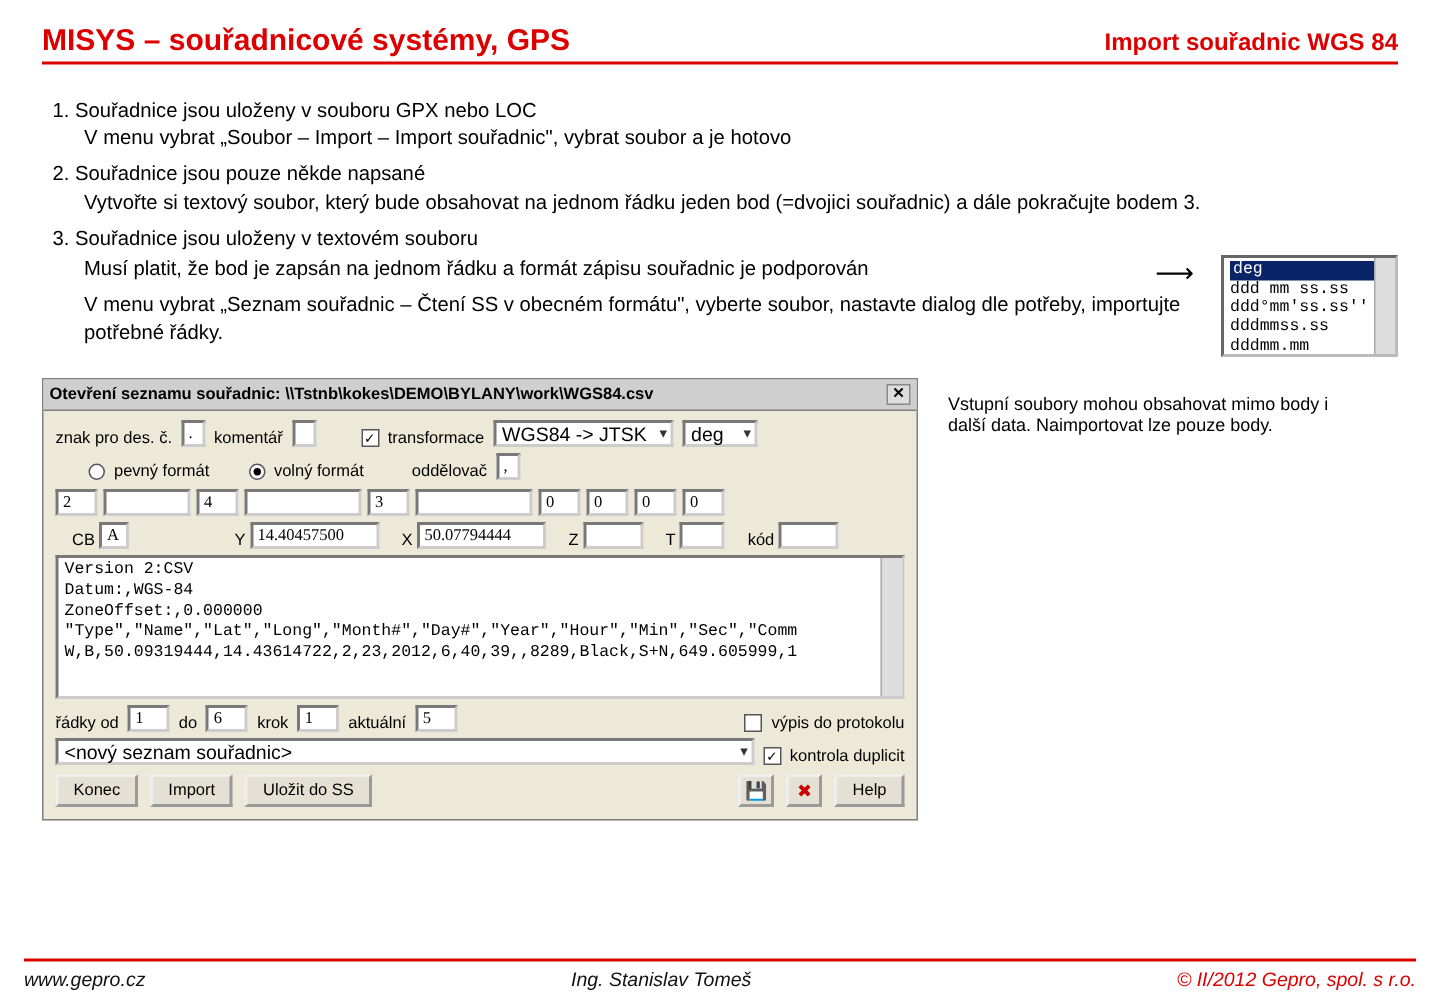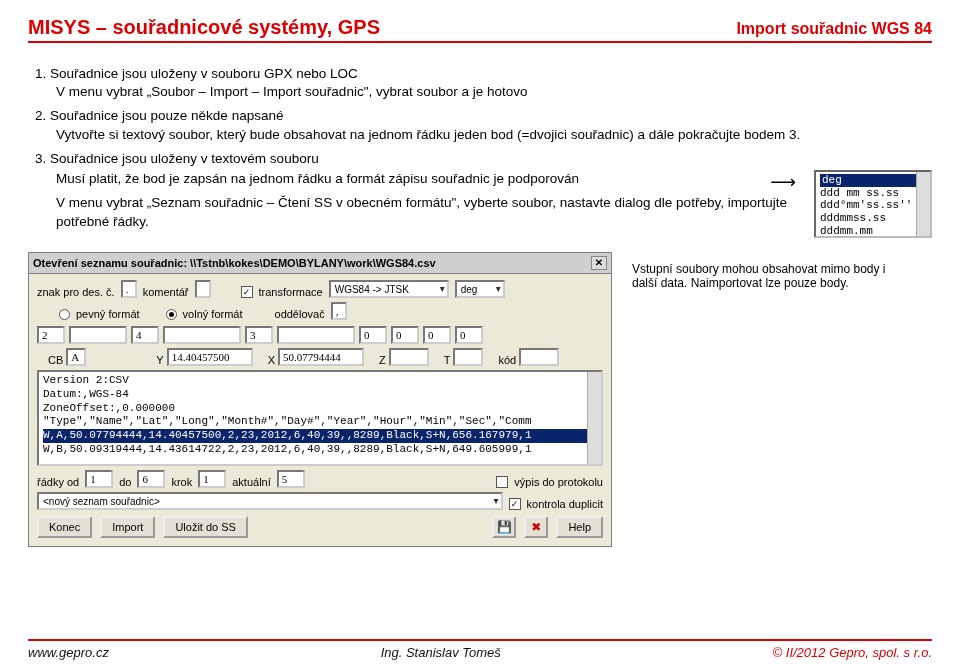--- a/index.html
+++ b/index.html
@@ -21,33 +21,33 @@
   .dlg { width: 584px; border: 1px solid #808080; background: #ece9d8; font-family: Tahoma, Arial, sans-serif; font-size: 11px; color: #000; }
   .titlebar { background: #cfcfcf; border-bottom: 1px solid #808080; padding: 3px 4px; display: flex; justify-content: space-between; align-items: center; font-weight: bold; font-size: 11px; }
   .titlebar .x { width: 16px; height: 14px; border: 1px solid #888; background: #ddd; text-align: center; line-height: 12px; font-size: 10px; }
   .dlg-inner { padding: 6px 8px 8px 8px; }
   .row { display: flex; align-items: flex-end; gap: 6px; margin-bottom: 4px; flex-wrap: wrap; }
   .lbl { white-space: nowrap; }
   .inp { border: 2px inset #ccc; background: #fff; height: 18px; padding: 0 3px; font-family: Tahoma; font-size: 11px; display: inline-flex; align-items: center; }
   .chk { width: 12px; height: 12px; border: 1px solid #555; background: #fff; display: inline-flex; align-items: center; justify-content: center; font-size: 9px; line-height: 1; }
   .radio { width: 11px; height: 11px; border: 1px solid #555; border-radius: 50%; background: #fff; display: inline-block; position: relative; }
   .radio.sel::after { content: ""; position: absolute; left: 2px; top: 2px; width: 5px; height: 5px; background: #000; border-radius: 50%; }
-  .drop { border: 2px inset #ccc; background: #fff; height: 18px; display: inline-flex; align-items: center; padding: 0 14px 0 4px; position: relative; font-size: 10px; }
+  .drop { border: 2px inset #ccc; background: #fff; height: 18px; display: inline-flex; align-items: center; padding: 0 14px 0 4px; position: relative; font-size: 13px; }
   .drop::after { content: "▾"; position: absolute; right: 2px; top: 1px; font-size: 10px; color: #333; }
   .fieldrow { display: flex; gap: 4px; margin: 4px 0; }
   .fieldrow .cell { display: flex; align-items: flex-end; gap: 3px; margin-left: 11px; }
   .listarea { border: 2px inset #ccc; background: #fff; font-family: "Courier New", monospace; font-size: 11px; line-height: 1.25; height: 96px; overflow: hidden; position: relative; margin: 4px 0; }
   .listarea .lines { padding: 2px 4px; }
   .listarea .selrow { background: #0a246a; color: #fff; }
   .listarea .scroll { position: absolute; right: 0; top: 0; bottom: 0; width: 14px; background: #ddd; border-left: 1px solid #aaa; }
   .btnrow { display: flex; gap: 8px; align-items: center; margin-top: 6px; }
   .btn { border: 2px outset #eee; background: #e4e0d4; height: 22px; padding: 0 10px; font-size: 11px; display: inline-flex; align-items: center; cursor: default; }
   .iconbtn { width: 24px; height: 22px; border: 2px outset #eee; background: #e4e0d4; display: inline-flex; align-items: center; justify-content: center; font-size: 12px; }
   .spacer { flex: 1; }
-  .footer { position: absolute; left: 0; right: 0; bottom: 12px; padding: 0 28px; }
+  .footer { position: absolute; left: 0; right: 0; bottom: 12px; padding: 0 16px; }
   .footline { border-top: 2px solid #d00; padding-top: 4px; display: flex; align-items: baseline; font-size: 13px; font-style: italic; color: #111; }
   .footline .f-left { flex: 0 0 auto; font-style: italic; }
   .footline .f-mid { flex: 1; text-align: center; }
   .footline .f-right { flex: 0 0 auto; color: #d00; font-style: italic; }
   .arrow { font-size: 18px; color: #000; padding: 0 4px; }
 </style>
 </head>
 <body>
 
 <div class="page">
@@ -159,21 +159,20 @@
                 <span class="inp" style="width:40px"></span>
               </div>
           </div>
 
           <div class="listarea">
             <div class="lines">
               <div>Version 2:CSV</div>
               <div>Datum:,WGS-84</div>
               <div>ZoneOffset:,0.000000</div>
               <div>"Type","Name","Lat","Long","Month#","Day#","Year","Hour","Min","Sec","Comm</div>
-              <div class="selrow">W,A,50.07794444,14.40457500,2,23,2012,6,40,39,,8289,Black,S+N,656.167979,1</div>
               <div>W,B,50.09319444,14.43614722,2,23,2012,6,40,39,,8289,Black,S+N,649.605999,1</div>
             </div>
             <div class="scroll"></div>
           </div>
 
           <div class="row">
             <span class="lbl">řádky od</span>
             <span class="inp" style="width:28px">1</span>
             <span class="lbl">do</span>
             <span class="inp" style="width:28px">6</span>

